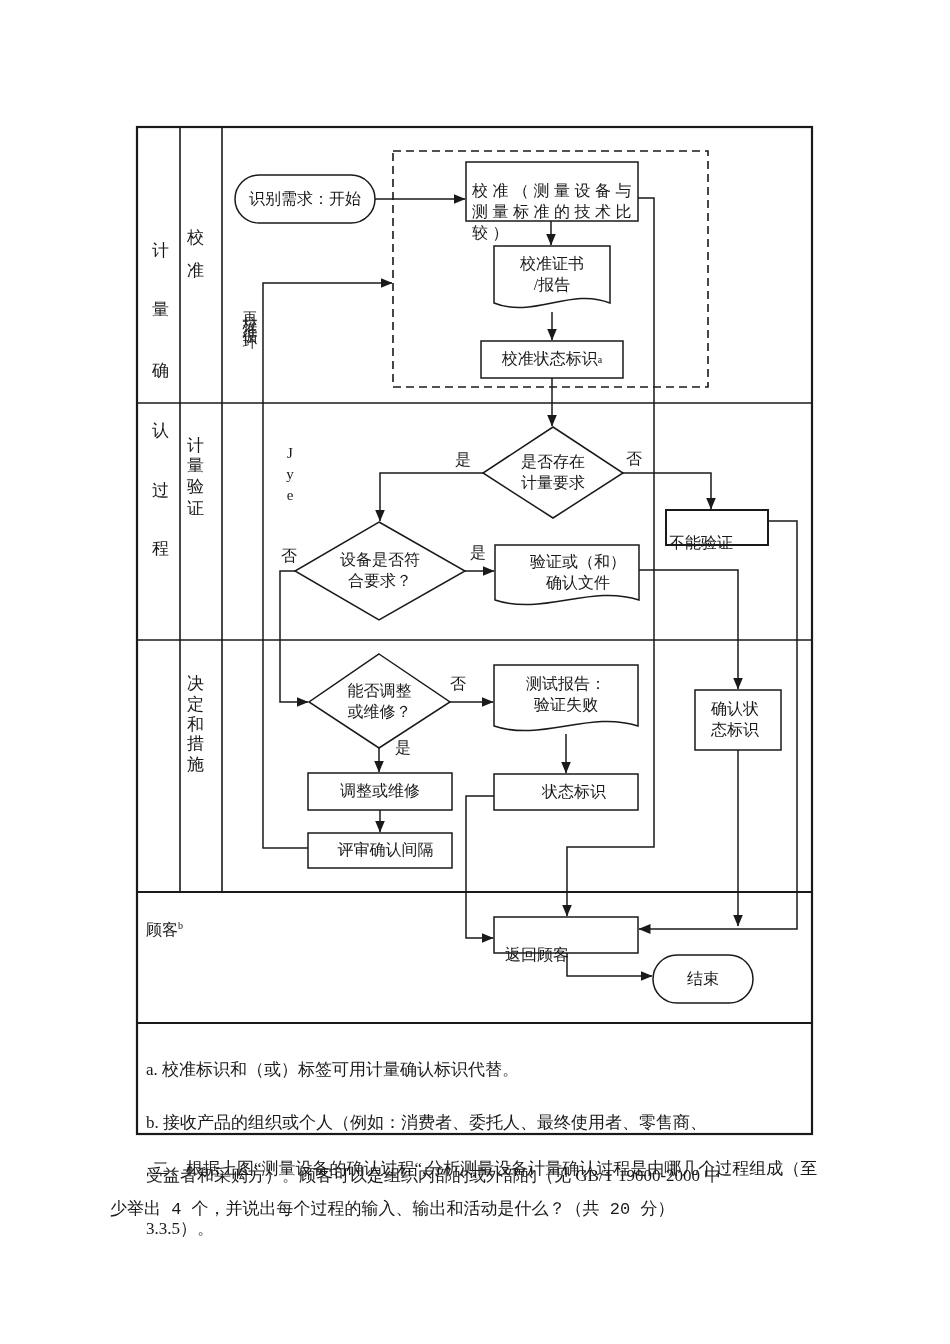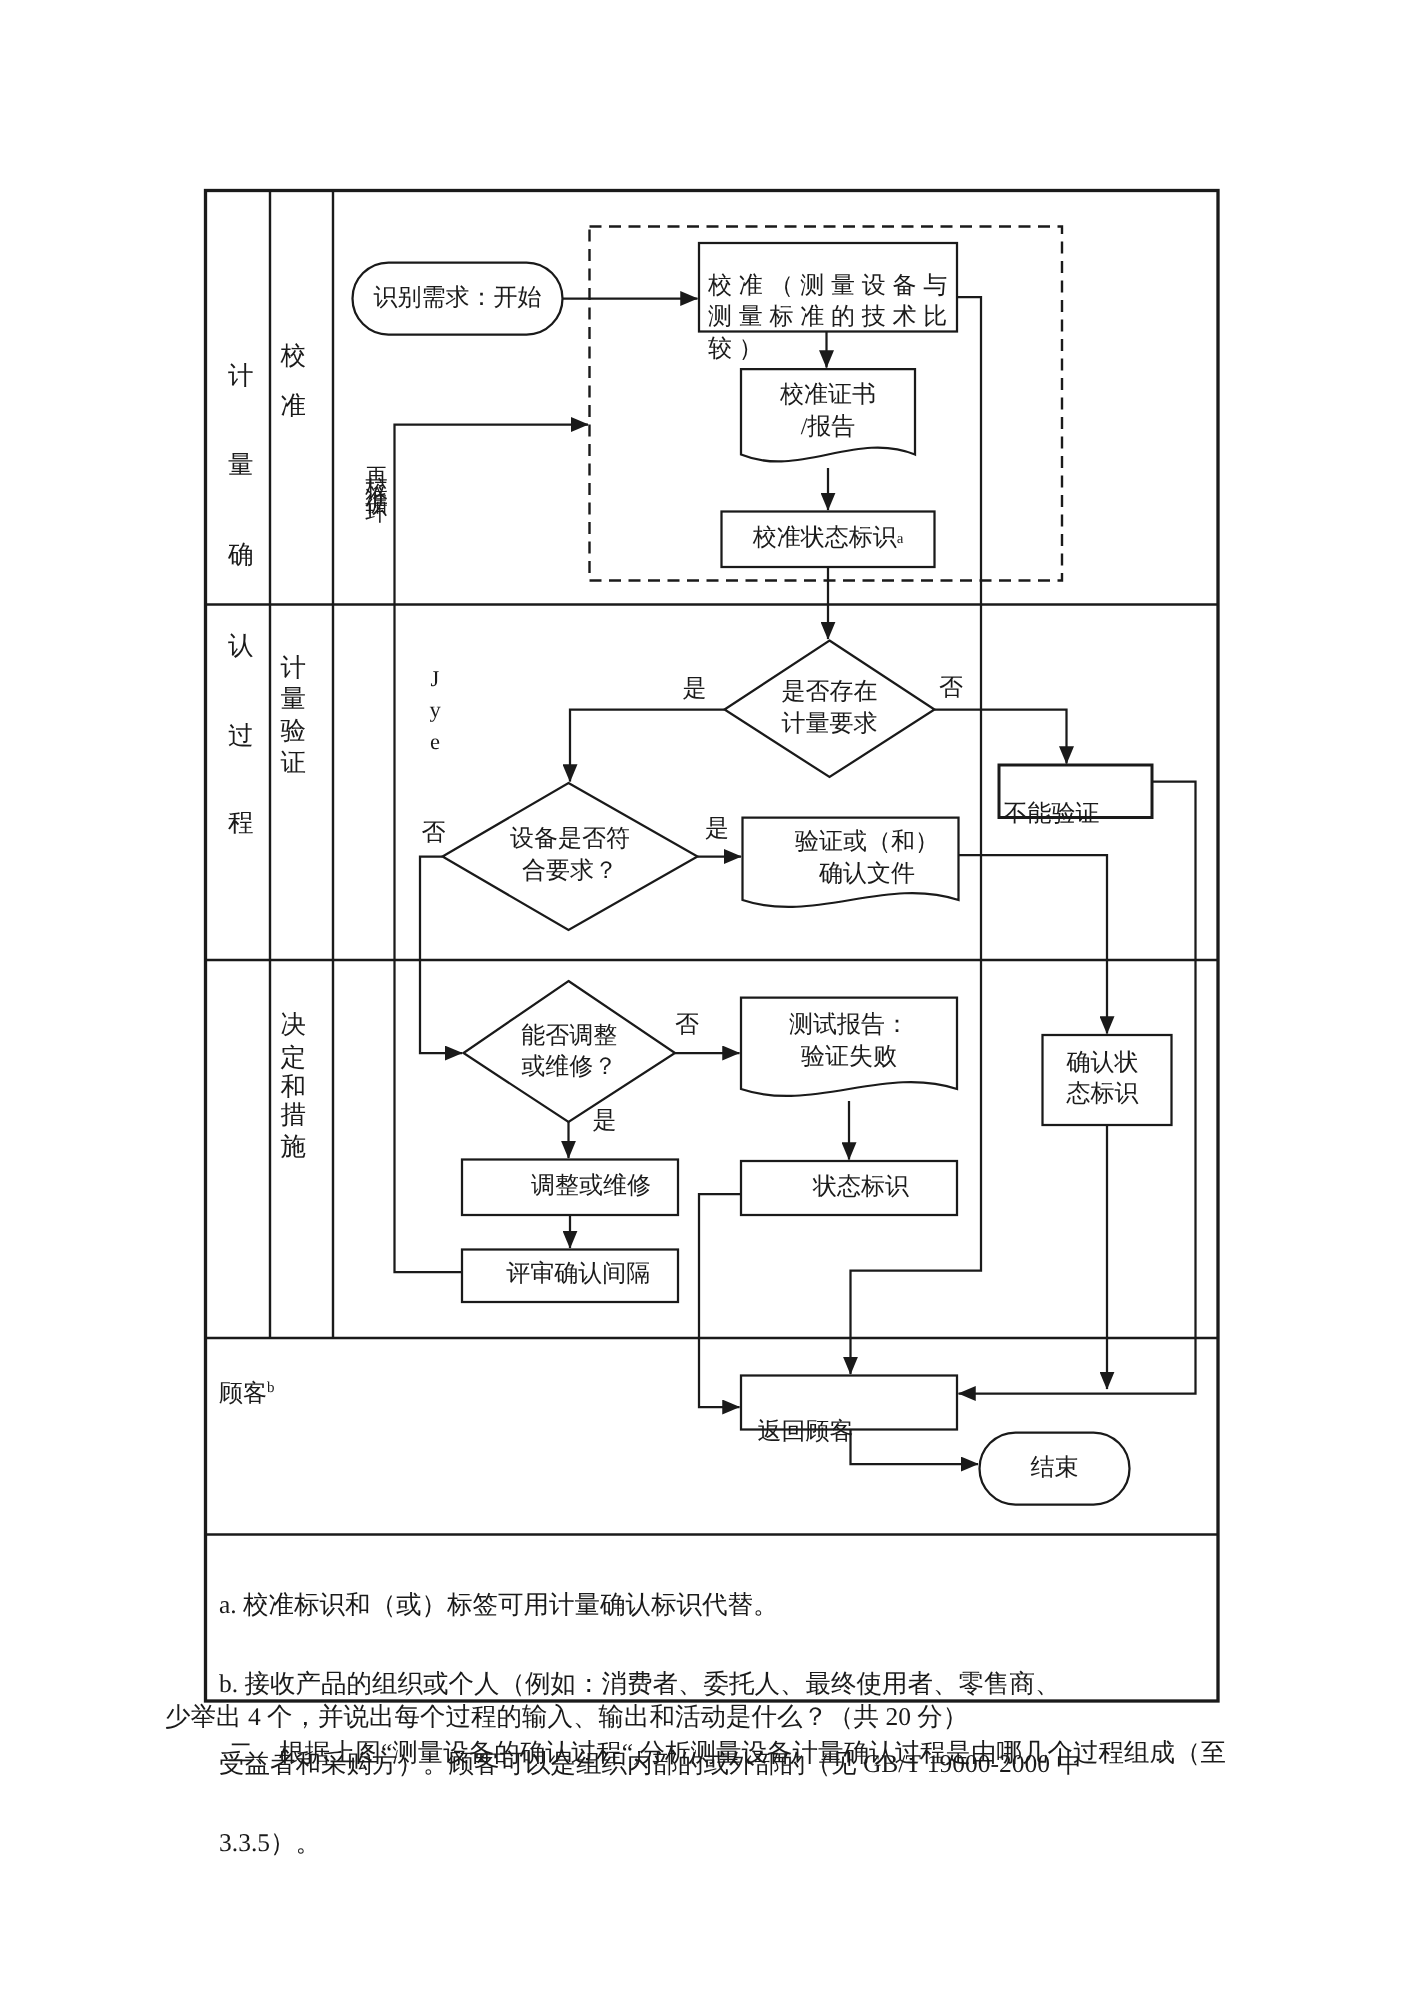--- a/index.html
+++ b/index.html
@@ -113,28 +113,28 @@
   <div class="node" style="left:309px;top:664px;width:141px;height:76px;">能否调整
 或维修？</div>
   <div class="node" style="left:495px;top:548px;width:144px;height:50px;margin-left:11px;">验证或（和）
 确认文件</div>
   <div class="node leftalign" style="left:669px;top:510px;width:99px;height:35px;">不能验证</div>
   <div class="node" style="left:695px;top:692px;width:80px;height:56px;">确认状
 态标识</div>
   <div class="node" style="left:494px;top:669px;width:144px;height:52px;">测试报告：
 验证失败</div>
   <div class="node" style="left:502px;top:774px;width:144px;height:36px;">状态标识</div>
-  <div class="node" style="left:308px;top:773px;width:144px;height:37px;padding-left:14px;">调整或维修</div>
+  <div class="node" style="left:308px;top:773px;width:144px;height:37px;">调整或维修</div>
   <div class="node" style="left:300px;top:833px;width:171px;height:35px;">评审确认间隔</div>
   <div class="node leftalign" style="left:505px;top:917px;width:133px;height:44px;">返回顾客</div>
   <div class="node" style="left:653px;top:955px;width:100px;height:48px;">结束</div>
 
   <div class="notes" style="left:146px;top:1030px;width:655px;">
     <div>a. 校准标识和（或）标签可用计量确认标识代替。</div>
     <div>b. 接收产品的组织或个人（例如：消费者、委托人、最终使用者、零售商、</div>
     <div>受益者和采购方）。顾客可以是组织内部的或外部的（见 GB/T 19000-2000 中</div>
     <div>3.3.5）。</div>
   </div>
 
   <div class="q" style="left:152px;top:1157px;">二、根据上图“测量设备的确认过程“,分析测量设备计量确认过程是由哪几个过程组成（至</div>
-  <div class="q" style="left:110px;top:1133px;">少举出 4 个，并说出每个过程的输入、输出和活动是什么？（共 20 分）</div>
+  <div class="q" style="left:110px;top:1197px;font-family:Liberation Mono, monospace;">少举出 4 个，并说出每个过程的输入、输出和活动是什么？（共 20 分）</div>
 
 </div>
 
 </body></html>

